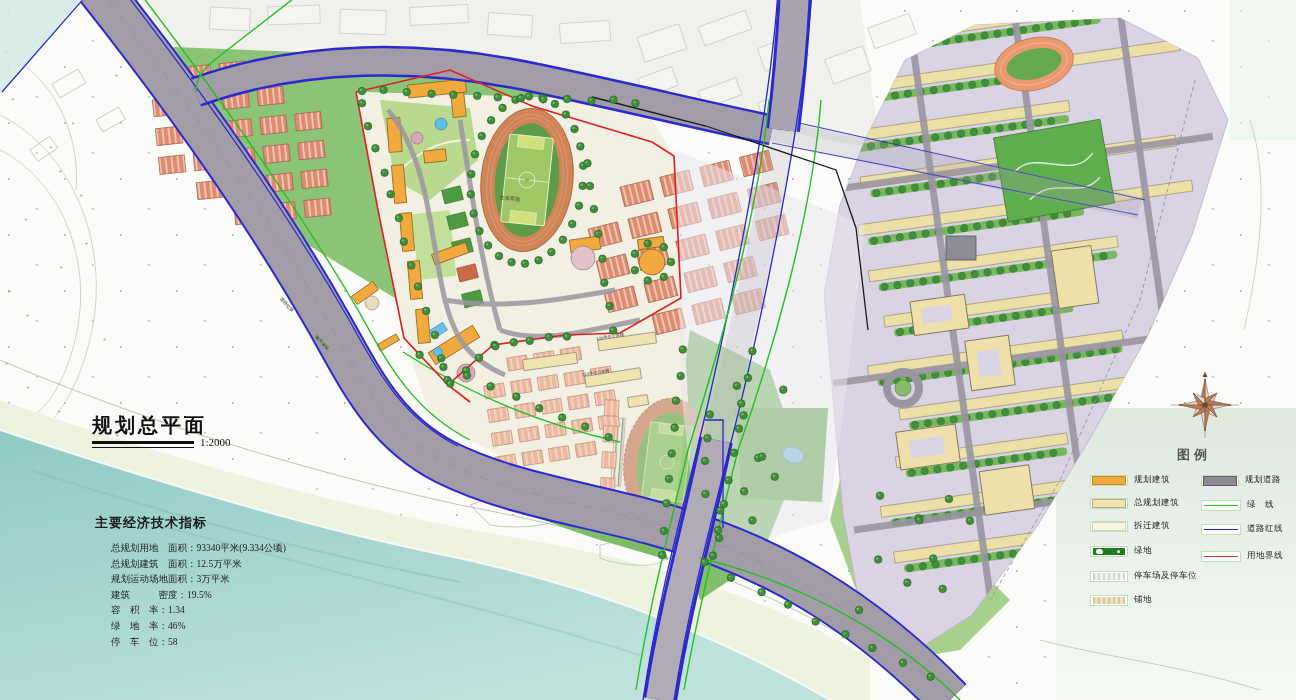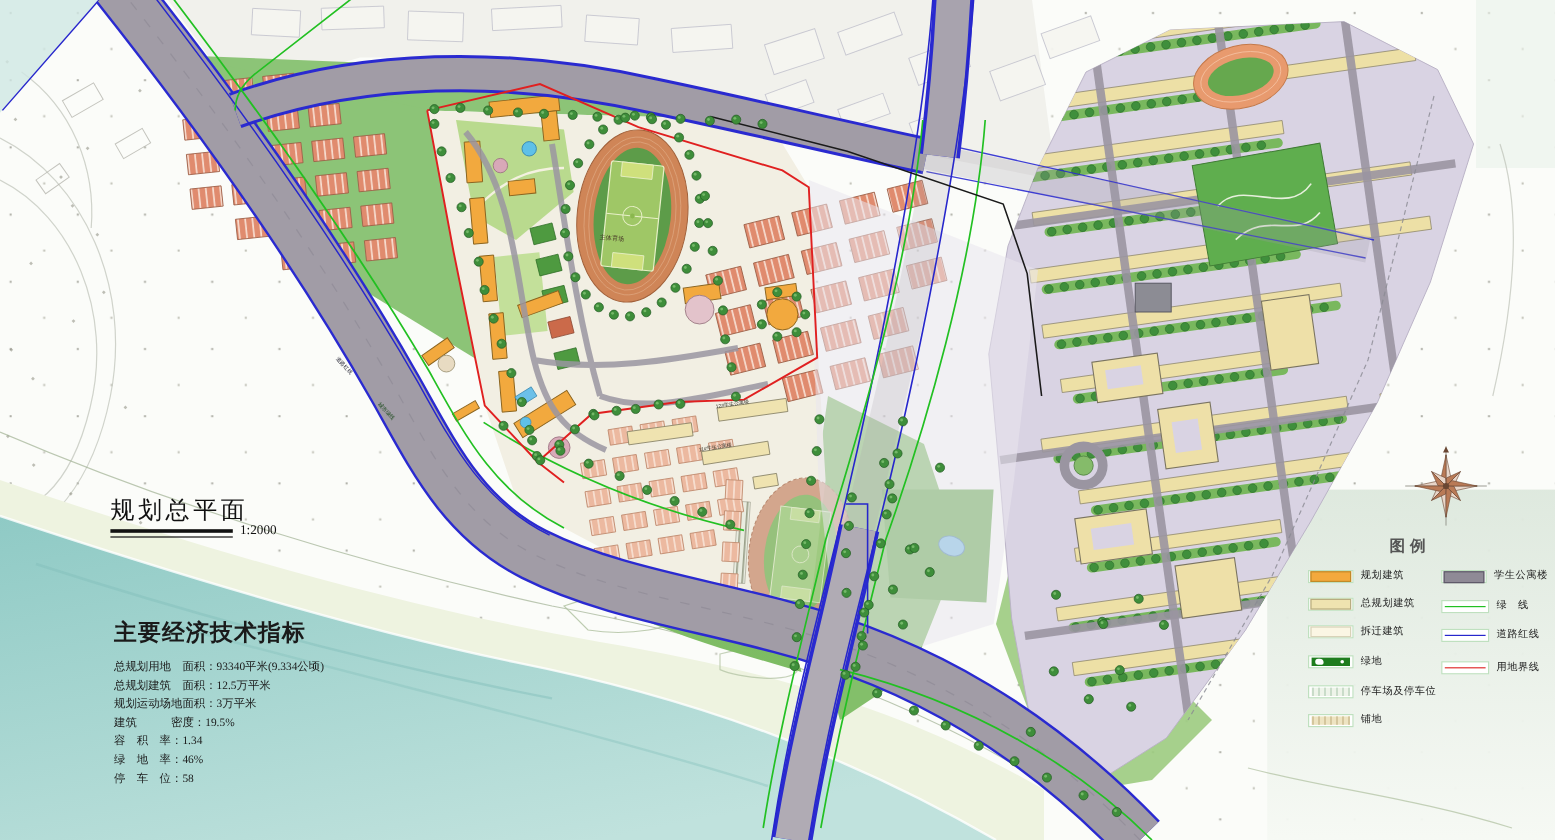--- a/index.html
+++ b/index.html
@@ -1,31 +1,31 @@
 <!DOCTYPE html>
 <html><head>
 <meta charset="utf-8">
 <style>
   html,body{margin:0;padding:0;background:#e8e8e8;}
   .stage{position:relative;width:1296px;height:700px;overflow:hidden;background:#fcfdfb;
          font-family:"Liberation Sans",sans-serif;}
   .stage svg{position:absolute;left:0;top:0;}
   
   .title-block{position:absolute;left:92px;top:412px;color:#111;}
-  .title-text{font-family:"Liberation Serif",serif;font-size:20px;font-weight:normal;letter-spacing:3px;white-space:nowrap;text-align:right;}
+  .title-text{font-family:"Liberation Serif",serif;font-size:20px;font-weight:bold;letter-spacing:3px;white-space:nowrap;text-align:right;}
   .title-ul1{height:2.6px;background:#111;margin-top:2px;width:102px;}
   .title-ul2{height:1px;background:#111;margin-top:3px;width:102px;}
   .title-scale{position:absolute;left:108px;top:24px;font-family:"Liberation Serif",serif;font-size:11px;}
   
   .indicators{position:absolute;left:95px;top:514px;color:#1a1a1a;font-family:"Liberation Serif",serif;}
-  .ind-heading{font-size:19px;font-weight:bold;letter-spacing:1px;margin-bottom:9px;}
-  .ind-line{font-size:9.5px;line-height:15.6px;white-space:nowrap;}
+  .ind-heading{font-size:13px;font-weight:bold;letter-spacing:1px;margin-bottom:9px;}
+  .ind-line{font-size:9.5px;line-height:15.6px;white-space:nowrap;margin-left:16px;}
   
   .legend{position:absolute;left:1088px;top:446px;width:208px;height:180px;color:#333;}
-  .legend-title{position:absolute;left:70px;top:0;width:72px;
+  .legend-title{position:absolute;left:70px;top:0;width:72px;text-align:center;
     font-family:"Liberation Serif",serif;font-size:13px;letter-spacing:4px;color:#555;font-weight:bold;}
   .lg-row{position:absolute;display:flex;align-items:flex-end;gap:6px;}
   .lg-label{font-size:8.5px;white-space:nowrap;color:#222;letter-spacing:0.5px;}
   .sw{width:38px;height:11px;box-sizing:border-box;border:1px solid #bfe0bf;background:#fff;
       display:flex;align-items:center;justify-content:center;}
   .sw>i{display:block;width:32px;height:7px;}
   .sw-planned>i{background:#f3a93d;border:0.5px solid #c08a28;}
   .sw-existing>i{background:#efe3b0;border:0.5px solid #b8ad80;}
   .sw-demolish>i{background:#fbf6e4;border:0.5px solid #d8d2b8;}
   .sw-green>i{background:#1e7d1e;position:relative;}
@@ -844,21 +844,21 @@
   <div class="lg-row" style="left:2px;top:148px">
     <span class="sw sw-paving">
           <i></i>
         </span>
     <span class="lg-label">铺地</span>
       </div>
   <div class="lg-row" style="left:113px;top:28px">
     <span class="sw sw-road">
           <i></i>
         </span>
-    <span class="lg-label">学生公寓楼</span>
+    <span class="lg-label">规划道路</span>
       </div>
   <div class="lg-row" style="left:113px;top:53px">
     <span class="sw-line ln-green">
           <i></i>
         </span>
     <span class="lg-label">绿　线</span>
       </div>
   <div class="lg-row" style="left:113px;top:77px">
     <span class="sw-line ln-blue">
           <i></i>

